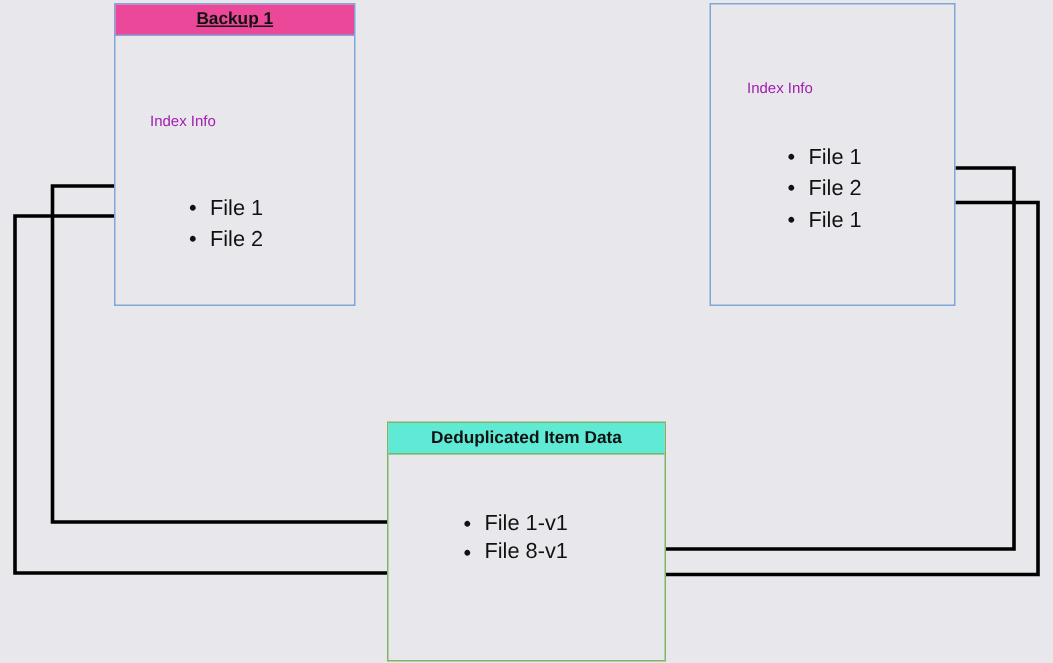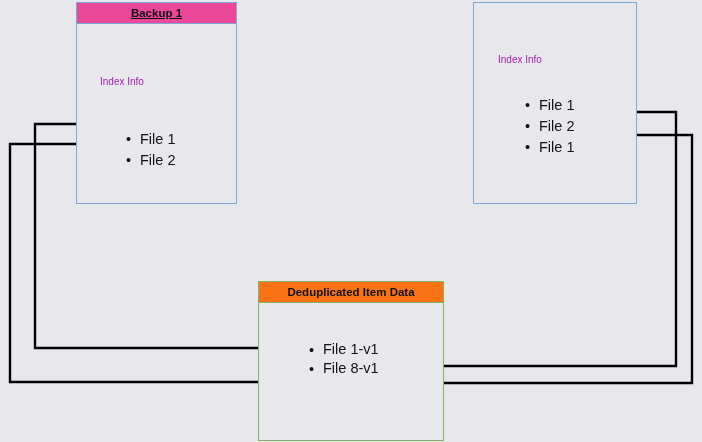--- a/index.html
+++ b/index.html
@@ -38,21 +38,21 @@
     height: 21px;
     line-height: 20px;
     text-align: center;
     font-size: 11.5px;
     font-weight: bold;
     color: #111111;
     border-bottom-width: 1px;
     border-bottom-style: solid;
   }
   .node.blue  > .node-header { background: #ec4899; border-bottom-color: #7ea6d9; text-decoration: underline; }
-  .node.green > .node-header { background: #f97316; border-bottom-color: #82b366; }
+  .node.green > .node-header { background: #5eead4; border-bottom-color: #82b366; }
 
   .node-body { position: relative; height: calc(100% - 21px); }
 
   .caption {
     position: absolute;
     font-size: 10px;
     color: #a21caf;
     white-space: nowrap;
   }
 

